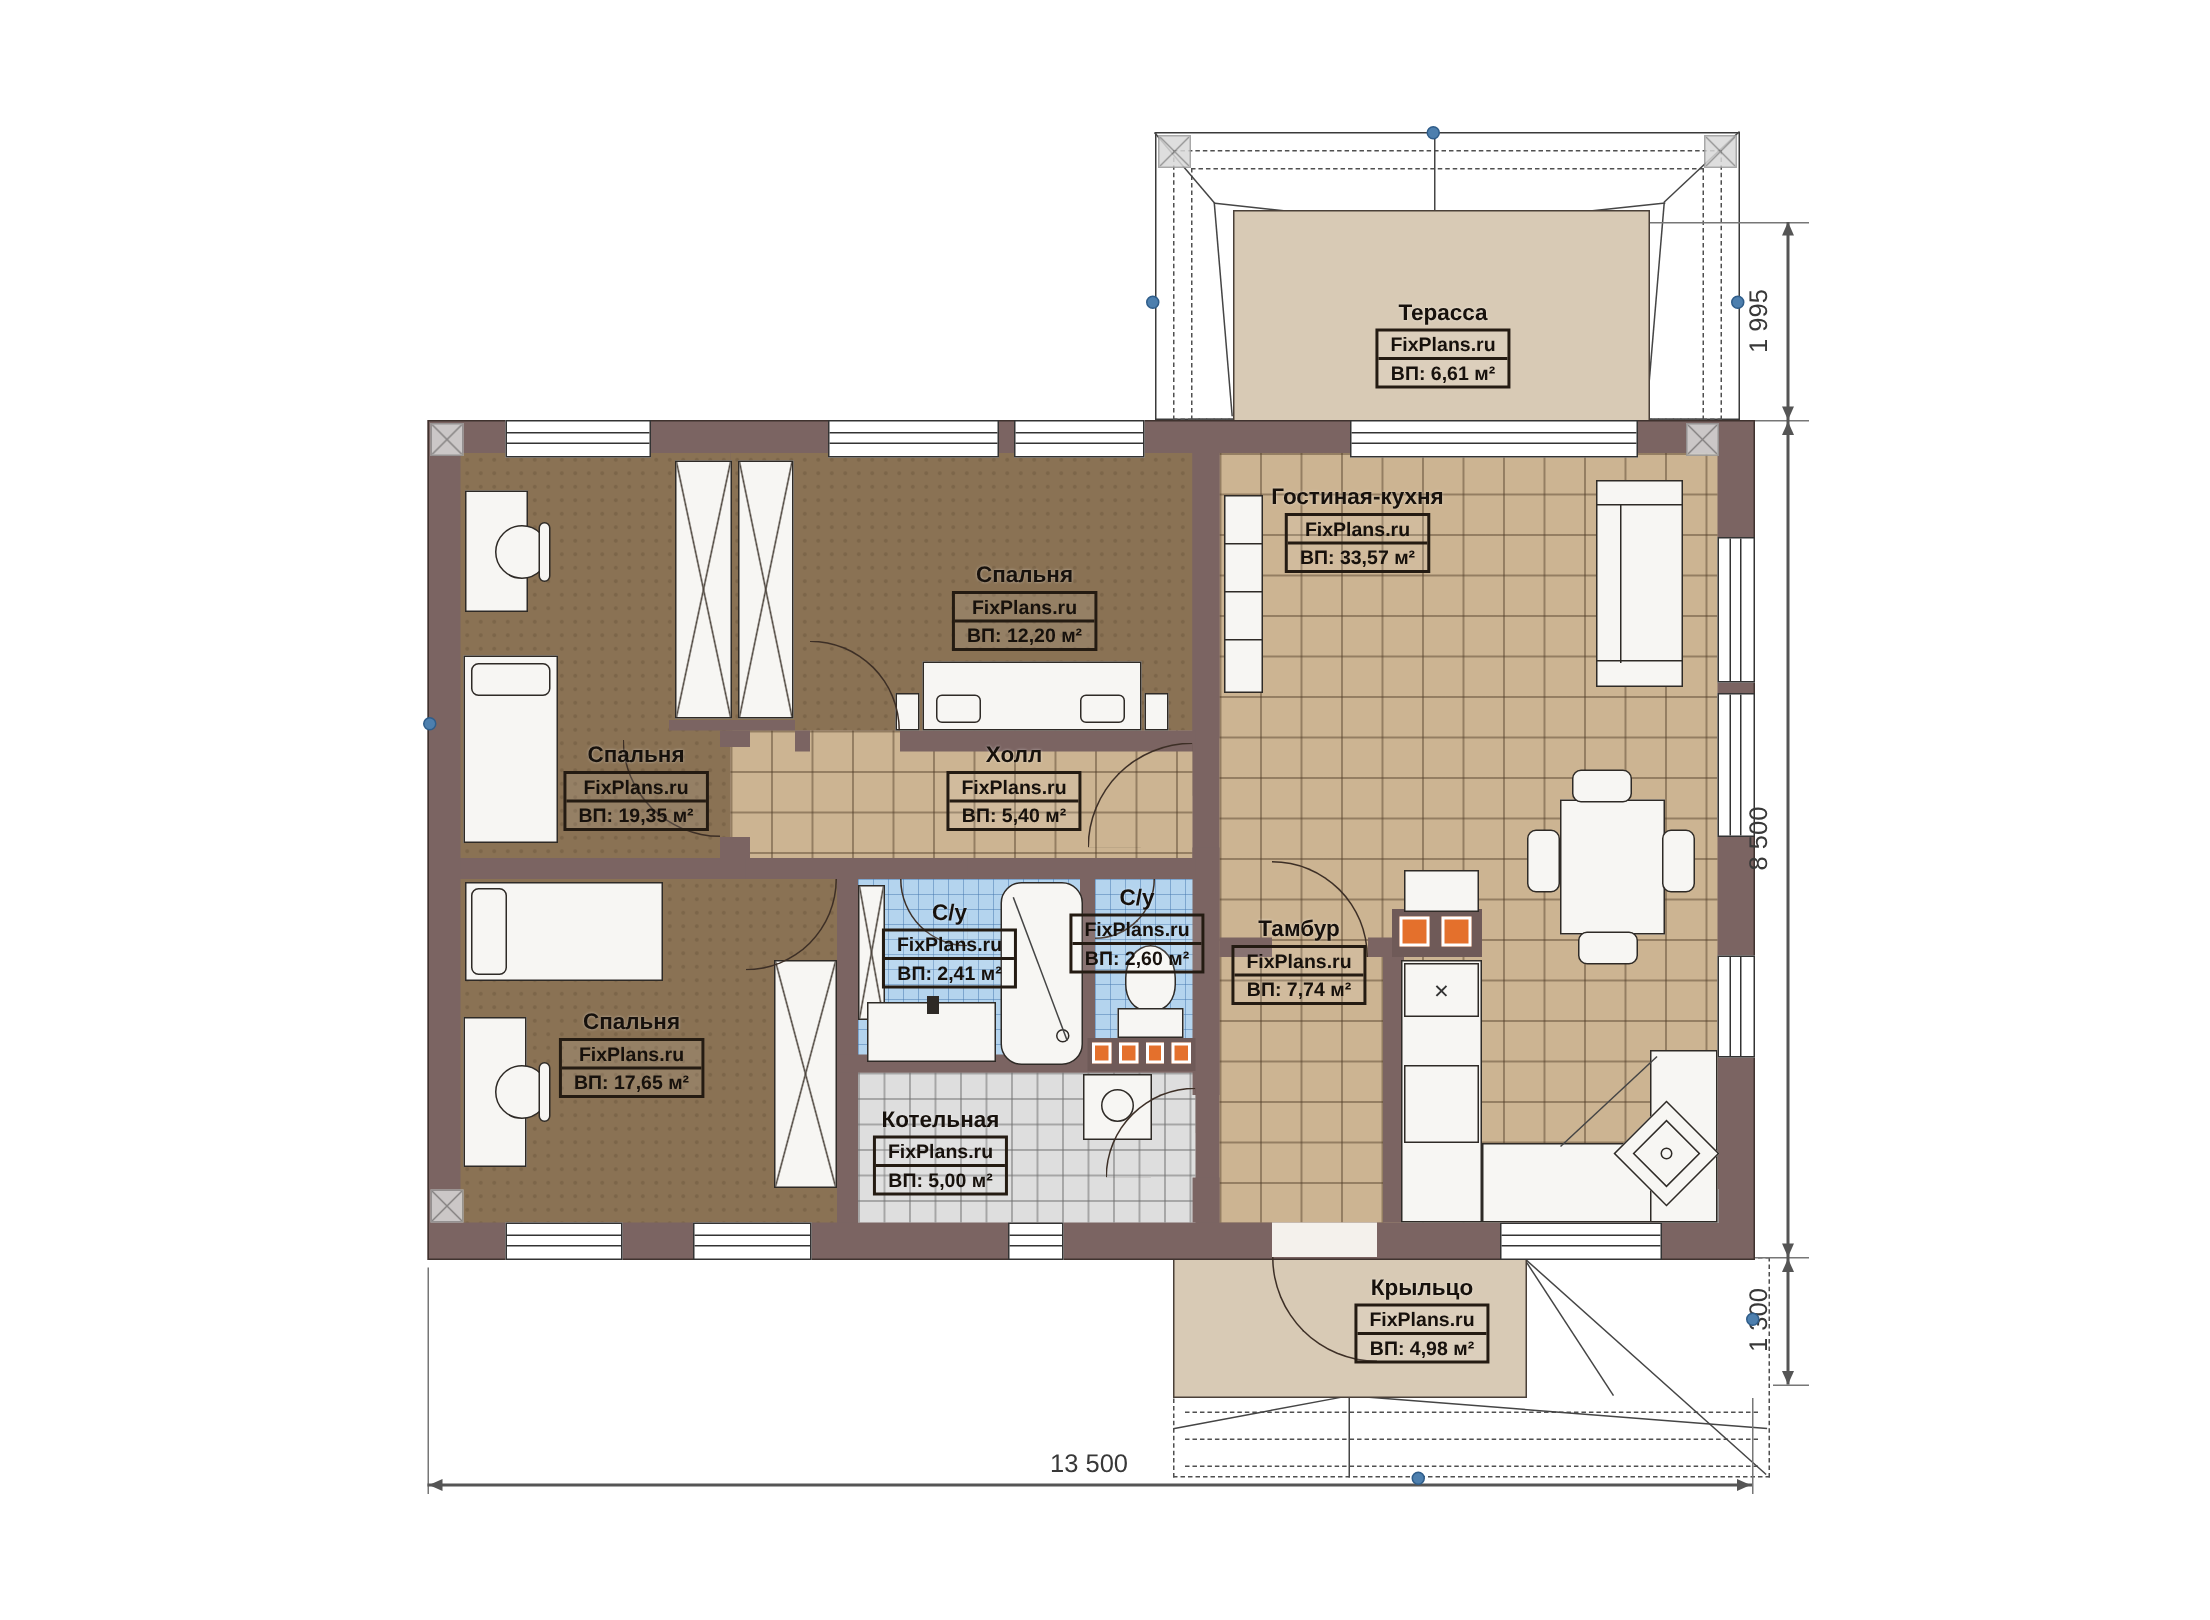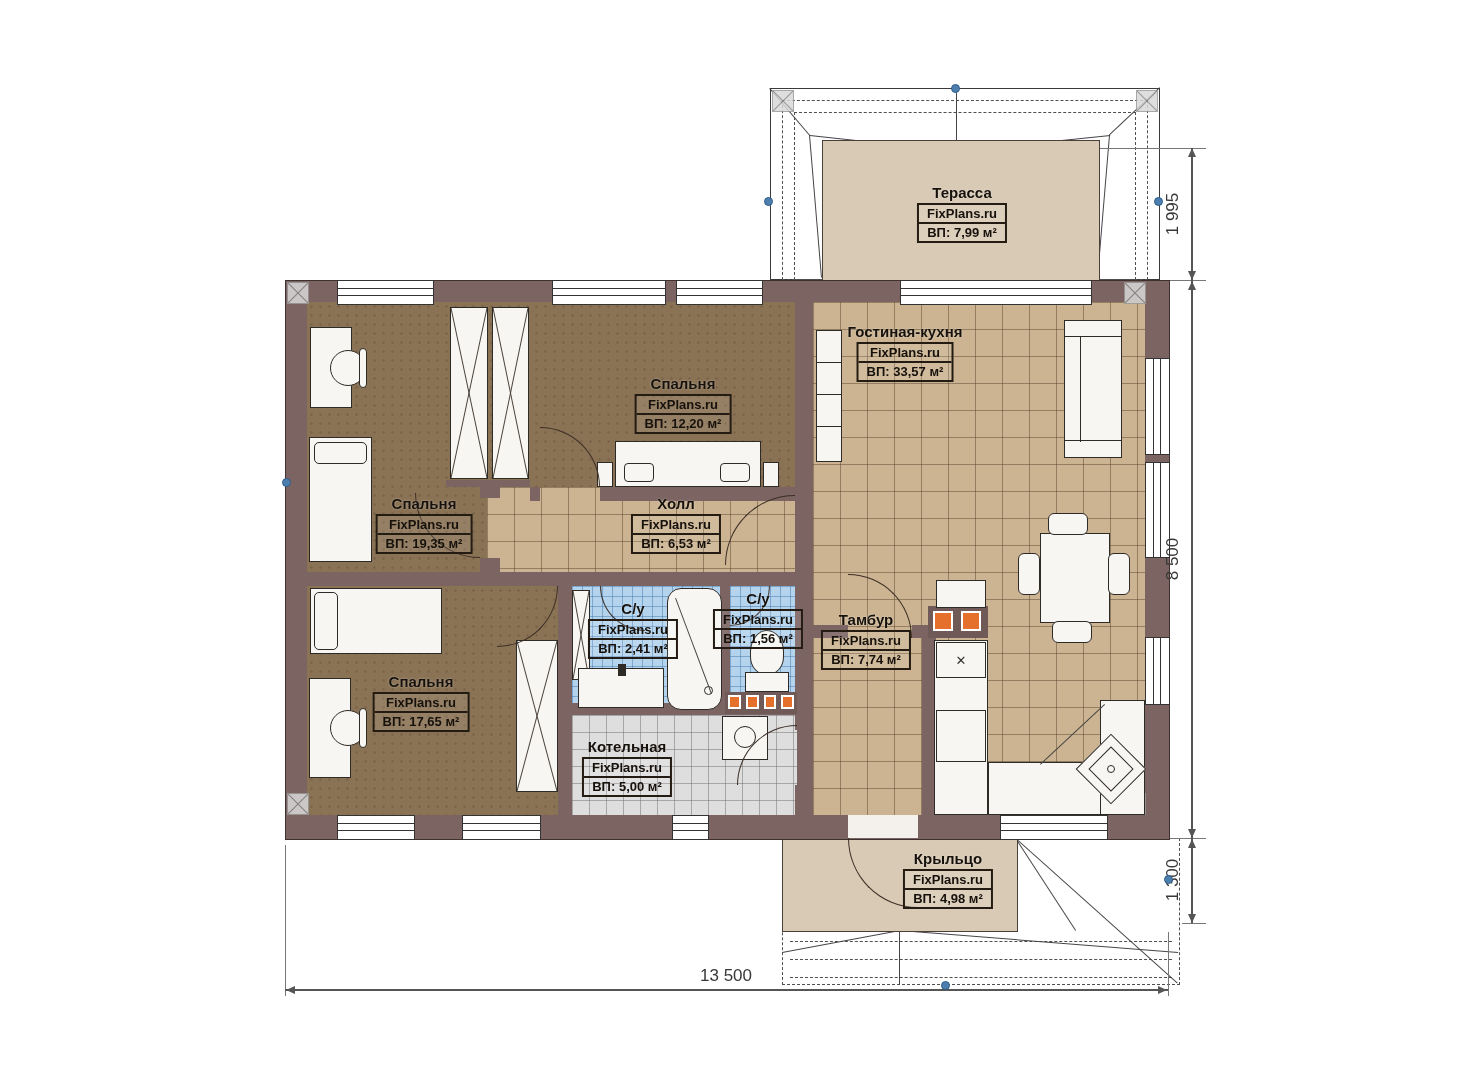--- a/index.html
+++ b/index.html
@@ -235,25 +235,25 @@
   <div class="abs arc arc-bl" style="left:415px;top:493px;width:65px;height:65px;"></div>
   <div class="abs arc arc-tr" style="left:540px;top:427px;width:60px;height:60px;"></div>
   <div class="abs arc arc-tl" style="left:725px;top:495px;width:70px;height:70px;"></div>
   <div class="abs arc arc-br" style="left:497px;top:586px;width:61px;height:61px;"></div>
   <div class="abs arc arc-bl" style="left:600px;top:586px;width:45px;height:45px;"></div>
   <div class="abs arc arc-br" style="left:730px;top:586px;width:40px;height:40px;"></div>
   <div class="abs arc arc-tr" style="left:848px;top:574px;width:64px;height:64px;"></div>
   <div class="abs arc arc-tl" style="left:737px;top:725px;width:60px;height:60px;"></div>
   <div class="abs arc arc-bl" style="left:848px;top:838px;width:70px;height:70px;"></div>
 
-  <div class="abs rlabel" style="left:962px;top:184px;">
+  <div class="abs rlabel" style="left:962px;top:200px;">
     <div class="rname">Терасса</div>
     <div class="rbox">
       <div class="brand">FixPlans.ru</div>
-      <div class="area">ВП: 7,99 м²</div>
+      <div class="area">ВП: 6,61 м²</div>
     </div>
   </div>
   <div class="abs rlabel" style="left:905px;top:323px;">
     <div class="rname">Гостиная-кухня</div>
     <div class="rbox">
       <div class="brand">FixPlans.ru</div>
       <div class="area">ВП: 33,57 м²</div>
     </div>
   </div>
   <div class="abs rlabel" style="left:683px;top:375px;">
@@ -267,35 +267,35 @@
     <div class="rname">Спальня</div>
     <div class="rbox">
       <div class="brand">FixPlans.ru</div>
       <div class="area">ВП: 19,35 м²</div>
     </div>
   </div>
   <div class="abs rlabel" style="left:676px;top:495px;">
     <div class="rname">Холл</div>
     <div class="rbox">
       <div class="brand">FixPlans.ru</div>
-      <div class="area">ВП: 6,53 м²</div>
+      <div class="area">ВП: 5,40 м²</div>
     </div>
   </div>
   <div class="abs rlabel" style="left:633px;top:600px;">
     <div class="rname">С/у</div>
     <div class="rbox">
       <div class="brand">FixPlans.ru</div>
       <div class="area">ВП: 2,41 м²</div>
     </div>
   </div>
   <div class="abs rlabel" style="left:758px;top:590px;">
     <div class="rname">С/у</div>
     <div class="rbox">
       <div class="brand">FixPlans.ru</div>
-      <div class="area">ВП: 1,56 м²</div>
+      <div class="area">ВП: 2,60 м²</div>
     </div>
   </div>
   <div class="abs rlabel" style="left:866px;top:611px;">
     <div class="rname">Тамбур</div>
     <div class="rbox">
       <div class="brand">FixPlans.ru</div>
       <div class="area">ВП: 7,74 м²</div>
     </div>
   </div>
   <div class="abs rlabel" style="left:421px;top:673px;">

